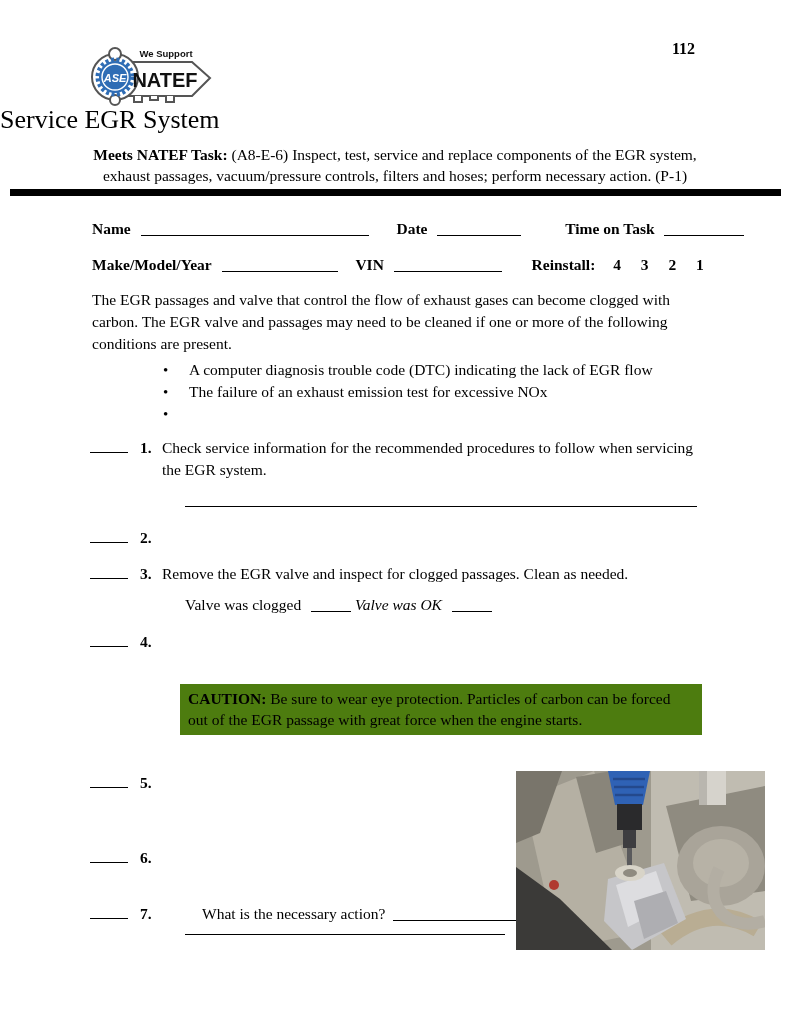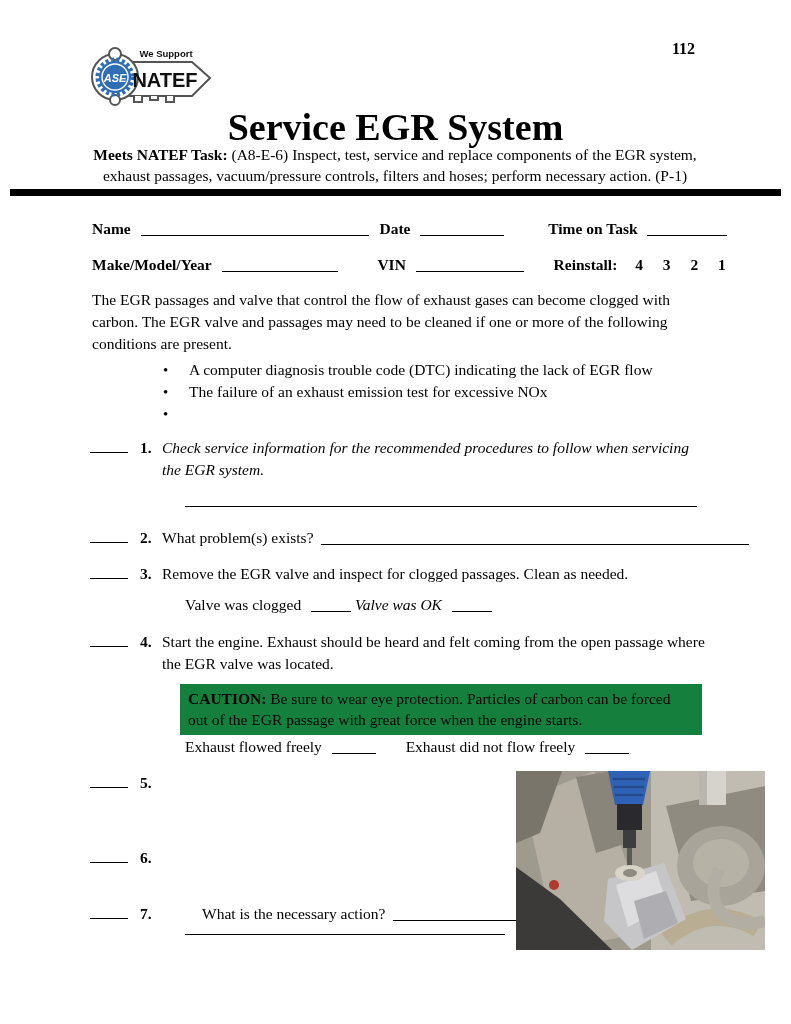--- a/index.html
+++ b/index.html
@@ -5,30 +5,30 @@
   html,body{margin:0;padding:0;background:#888;}
   .page{
     position:relative;width:791px;height:1024px;background:#ffffff;
     font-family:"Liberation Serif","DejaVu Serif",serif;color:#000;
     margin:0 auto;overflow:hidden;
   }
   .abs{position:absolute;}
   .b{font-weight:bold;}
   .line{display:inline-block;border-bottom:1.4px solid #000;height:12px;margin-bottom:-2px;}
   .fs{font-size:15.5px;line-height:22px;}
-  .title{font-size:38px;font-weight:bold;text-align:center;width:100%;}
+  .title{font-size:26px;font-weight:normal;text-align:left;width:100%;}
   .task{font-size:15.5px;line-height:21px;text-align:center;}
   .bar{background:#000;height:7px;}
   .step{display:flex;align-items:flex-start;}
   .step .lead{flex:0 0 38px;border-bottom:1.6px solid #000;height:15px;margin-right:12px;}
   .step .num{flex:0 0 22px;font-weight:bold;}
   .step .txt{font-size:15.5px;line-height:22px;}
   .bullet-row{display:flex;}
   .bullet-row .dot{flex:0 0 26px;font-size:15px;}
-  .caution{background:#15803d;font-size:15.5px;line-height:21px;padding:4px 8px 5px 8px;}
+  .caution{background:#4d7c0f;font-size:15.5px;line-height:21px;padding:4px 8px 5px 8px;}
   .opts{font-size:15.5px;}
   .logo-wrap{width:130px;height:62px;}
   .photo-wrap{width:249px;height:179px;}
   svg{display:block;}
 </style>
 </head>
 <body>
 
 <div class="page">
 
@@ -62,30 +62,30 @@
   <div class="abs task" style="top:144px;left:75px;width:640px;">
     <span class="b">Meets NATEF Task:</span>
     <span>(A8-E-6)  Inspect, test, service and replace components of the EGR system, exhaust passages, vacuum/pressure controls, filters and hoses; perform necessary action. (P-1)</span>
   </div>
 
   <div class="abs bar" style="top:189px;left:10px;width:771px;"></div>
 
   <div class="abs fs" style="top:218px;left:92px;white-space:nowrap;">
     <span class="b">Name</span>
     <span class="line" style="width:228px;margin-left:6px;"></span>
-    <span class="b" style="margin-left:7px;">Date</span>
+    <span class="b" style="margin-left:24px;">Date</span>
     <span class="line" style="width:84px;margin-left:6px;"></span>
     <span class="b" style="margin-left:40px;">Time on Task</span>
     <span class="line" style="width:80px;margin-left:6px;"></span>
   </div>
 
   <div class="abs fs" style="top:254px;left:92px;white-space:nowrap;">
     <span class="b">Make/Model/Year</span>
     <span class="line" style="width:116px;margin-left:6px;"></span>
-    <span class="b" style="margin-left:36px;">VIN</span>
+    <span class="b" style="margin-left:14px;">VIN</span>
     <span class="line" style="width:108px;margin-left:6px;"></span>
     <span class="b" style="margin-left:26px;">Reinstall:</span>
     <span class="b" style="margin-left:14px;">4</span>
     <span class="b" style="margin-left:16px;">3</span>
     <span class="b" style="margin-left:16px;">2</span>
     <span class="b" style="margin-left:16px;">1</span>
   </div>
 
   <div class="abs fs" style="top:289px;left:92px;width:624px;">The EGR passages and valve that control the flow of exhaust gases can become clogged with carbon.  The EGR valve and passages may need to be cleaned if one or more of the following conditions are present.</div>
 
@@ -99,63 +99,52 @@
       <span>The failure of an exhaust emission test for excessive NOx</span>
     </div>
     <div class="bullet-row fs">
       <span class="dot">•</span>
     </div>
   </div>
 
   <div class="abs step" style="top:437px;left:90px;">
     <span class="lead"></span>
     <span class="num fs">1.</span>
-    <span class="txt" style="width:545px;font-style:italic;">Check service information for the recommended procedures to follow when servicing the EGR system.</span>
+    <span class="txt" style="width:545px;">Check service information for the recommended procedures to follow when servicing the EGR system.</span>
   </div>
 
   <div class="abs" style="top:492px;left:185px;width:512px;height:14px;border-bottom:1.3px solid #000;"></div>
 
   <div class="abs step" style="top:527px;left:90px;">
     <span class="lead"></span>
     <span class="num fs">2.</span>
-    <span class="txt" style="width:545px;white-space:nowrap;">
-      <span>What problem(s) exists?</span>
-      <span class="line" style="width:428px;margin-left:4px;"></span>
-    </span>
   </div>
 
   <div class="abs step" style="top:563px;left:90px;">
     <span class="lead"></span>
     <span class="num fs">3.</span>
     <span class="txt" style="width:545px;">Remove the EGR valve and inspect for clogged passages.  Clean as needed.</span>
   </div>
   <div class="abs opts" style="top:596px;left:185px;white-space:nowrap;">
     <span>Valve was clogged</span>
     <span class="line" style="width:40px;margin-left:6px;"></span>
     <span style="font-style:italic;">Valve was OK</span>
     <span class="line" style="width:40px;margin-left:6px;"></span>
   </div>
 
   <div class="abs step" style="top:631px;left:90px;">
     <span class="lead"></span>
     <span class="num fs">4.</span>
-    <span class="txt" style="width:545px;">Start the engine.  Exhaust should be heard and felt coming from the open passage where the EGR valve was located.</span>
   </div>
 
   <div class="abs caution" style="top:684px;left:180px;width:506px;">
     <span class="b">CAUTION:</span>
     <span>Be sure to wear eye protection.  Particles of carbon can be forced out of the EGR passage with great force when the engine starts.</span>
   </div>
 
-  <div class="abs opts" style="top:738px;left:185px;white-space:nowrap;">
-    <span>Exhaust flowed freely</span>
-    <span class="line" style="width:44px;margin-left:6px;"></span>
-    <span style="margin-left:26px;">Exhaust did not flow freely</span>
-    <span class="line" style="width:44px;margin-left:6px;"></span>
-  </div>
 
   <div class="abs step" style="top:772px;left:90px;">
     <span class="lead"></span>
     <span class="num fs">5.</span>
   </div>
 
   <div class="abs step" style="top:847px;left:90px;">
     <span class="lead"></span>
     <span class="num fs">6.</span>
   </div>

